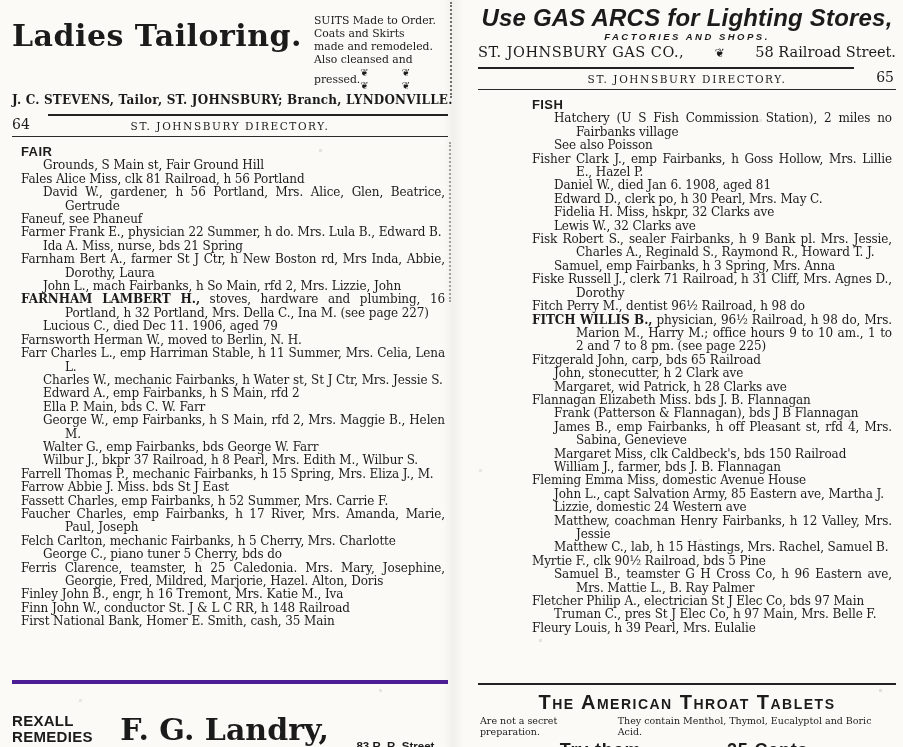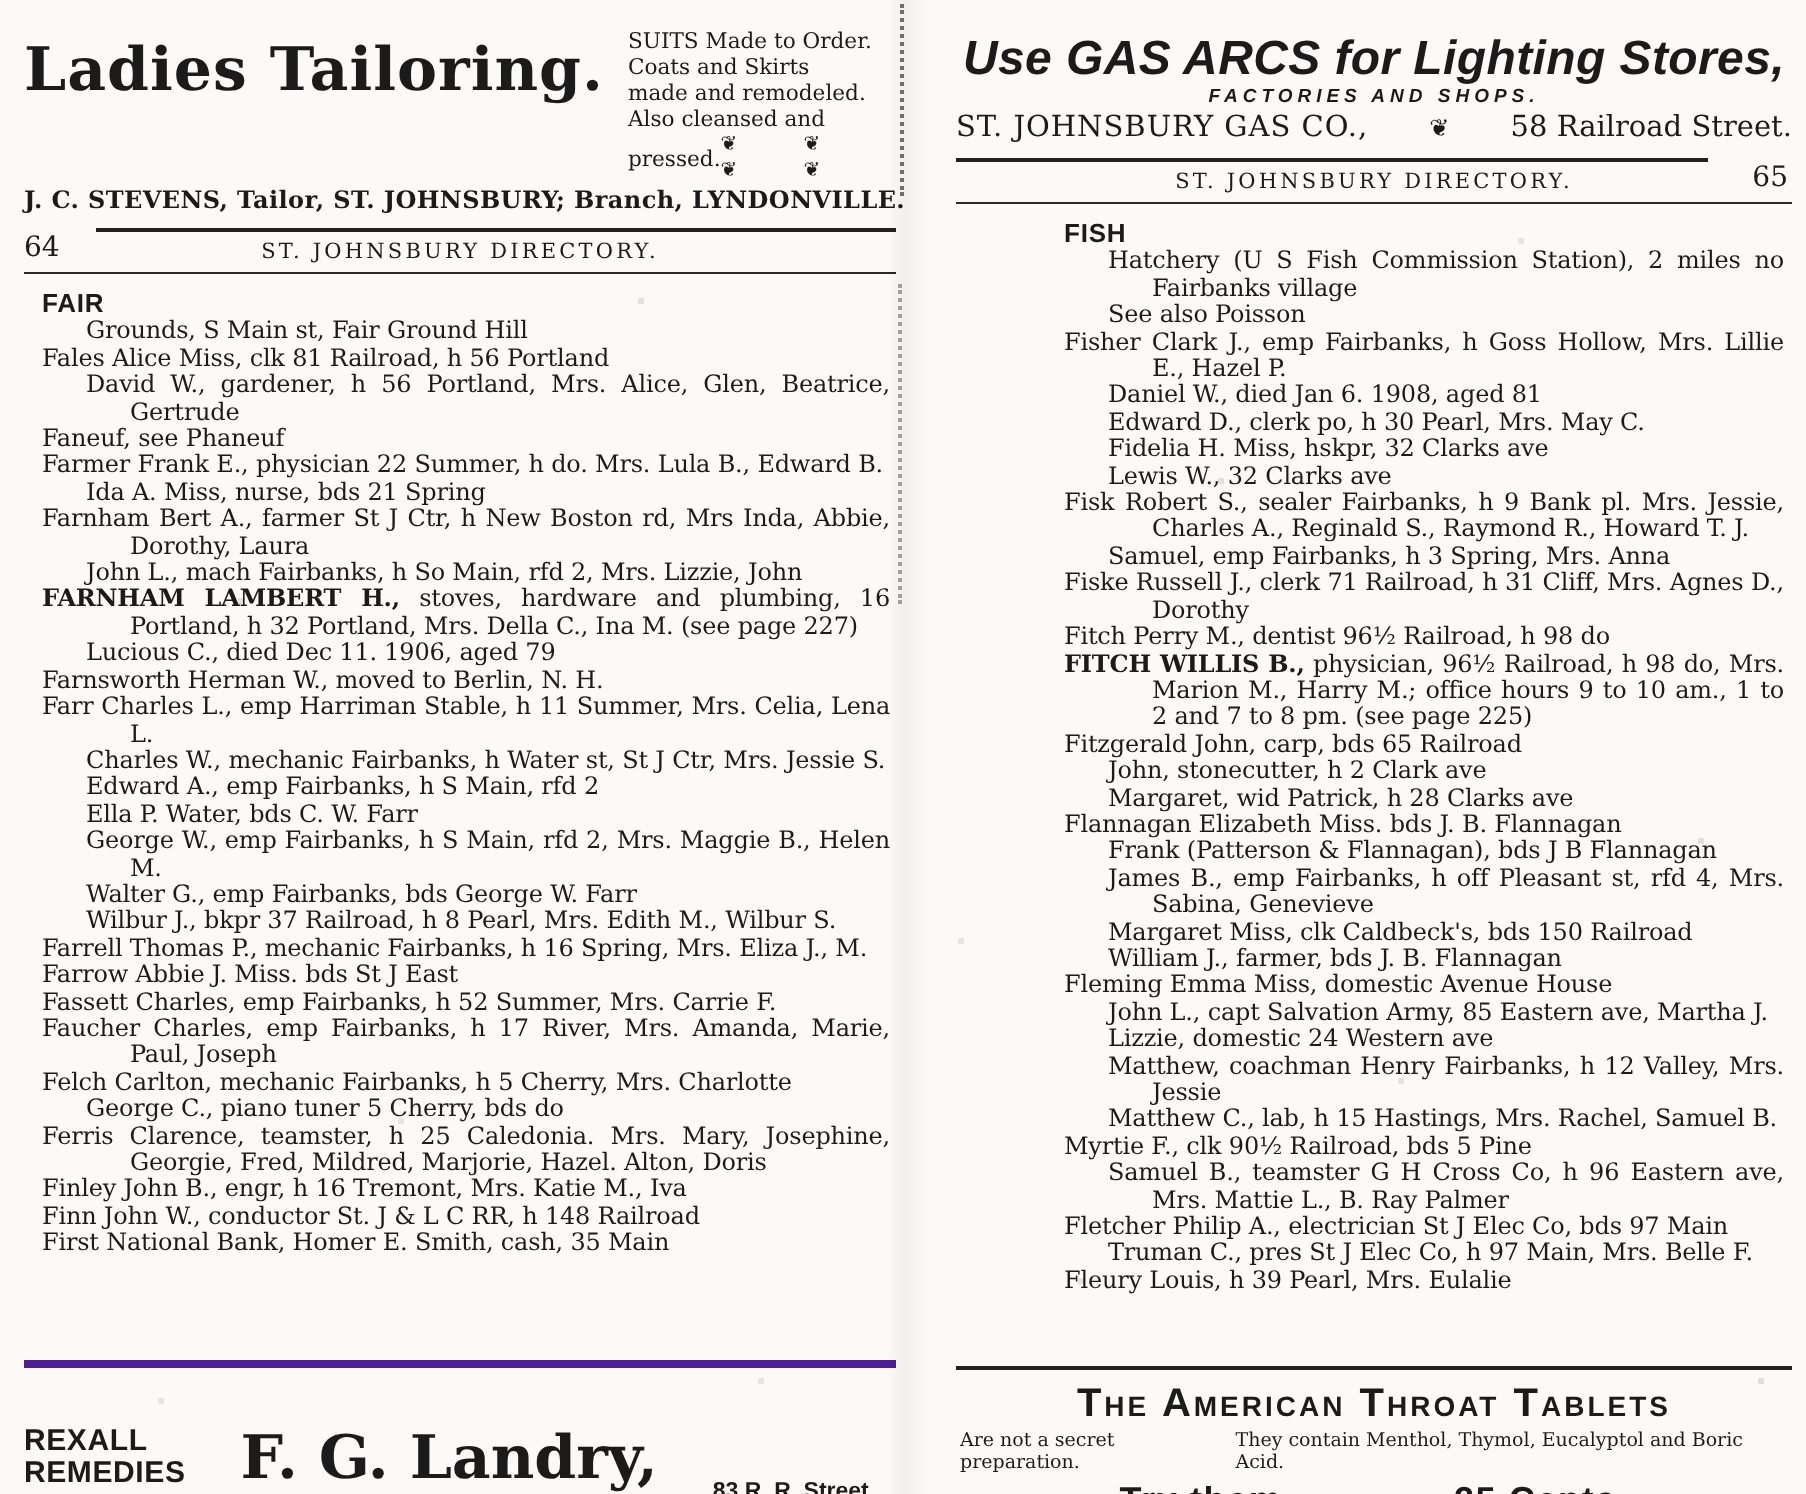--- a/index.html
+++ b/index.html
@@ -28,21 +28,21 @@
   .page-right{left:478px;width:418px;}
   
   .lad{padding-top:12px;}
   .lad-row1{display:grid;grid-template-columns:auto 1fr;column-gap:12px;align-items:start;}
   .lad-title{font-family:"DejaVu Serif",serif;font-weight:bold;font-size:30px;letter-spacing:.5px;padding-top:6px;white-space:nowrap;}
   .lad-tag{font-size:10.8px;line-height:13px;padding-top:2px;}
   .lad-tag-orn{display:flex;justify-content:space-between;align-items:center;}
   .lad-orn{font-size:10px;letter-spacing:0;word-spacing:30px;padding-right:6px;}
   .lad-sig{font-family:"DejaVu Serif",serif;font-weight:bold;font-size:12px;letter-spacing:.2px;white-space:nowrap;margin-top:1px;}
   
-  .rad{padding-top:16px;}
+  .rad{padding-top:4px;}
   .rad-l1{font-family:"Liberation Sans",sans-serif;font-weight:bold;font-style:italic;font-size:24px;text-align:center;letter-spacing:.2px;white-space:nowrap;}
   .rad-l2{font-family:"Liberation Sans",sans-serif;font-weight:bold;font-style:italic;font-size:9.5px;letter-spacing:2.5px;text-align:center;margin-top:-1px;}
   .rad-l3{display:flex;justify-content:space-between;align-items:baseline;font-size:14.5px;margin-top:2px;}
   .rad-co{letter-spacing:.5px;}
   .rad-orn{font-size:12px;}
   
   .rh{position:relative;margin-top:7px;height:22px;border-bottom:1px solid #2a2a2a;}
   .rh-rule{position:absolute;top:0;height:0;border-top:2px solid #222;}
   .page-left .rh-rule{left:36px;right:0;}
   .page-right .rh-rule{left:0;right:42px;}
@@ -107,25 +107,25 @@
         <p class="entry i0">Farmer Frank E., physician 22 Summer, h do. Mrs. Lula B., Edward B.</p>
         <p class="entry i1">Ida A. Miss, nurse, bds 21 Spring</p>
         <p class="entry i0">Farnham Bert A., farmer St J Ctr, h New Boston rd, Mrs Inda, Abbie, Dorothy, Laura</p>
         <p class="entry i1">John L., mach Fairbanks, h So Main, rfd 2, Mrs. Lizzie, John</p>
         <p class="entry i0"><b>FARNHAM LAMBERT H.,</b> stoves, hardware and plumbing, 16 Portland, h 32 Portland, Mrs. Della C., Ina M. (see page 227)</p>
         <p class="entry i1">Lucious C., died Dec 11. 1906, aged 79</p>
         <p class="entry i0">Farnsworth Herman W., moved to Berlin, N. H.</p>
         <p class="entry i0">Farr Charles L., emp Harriman Stable, h 11 Summer, Mrs. Celia, Lena L.</p>
         <p class="entry i1">Charles W., mechanic Fairbanks, h Water st, St J Ctr, Mrs. Jessie S.</p>
         <p class="entry i1">Edward A., emp Fairbanks, h S Main, rfd 2</p>
-        <p class="entry i1">Ella P. Water, bds C. W. Farr</p>
+        <p class="entry i1">Ella P. Main, bds C. W. Farr</p>
         <p class="entry i1">George W., emp Fairbanks, h S Main, rfd 2, Mrs. Maggie B., Helen M.</p>
         <p class="entry i1">Walter G., emp Fairbanks, bds George W. Farr</p>
         <p class="entry i1">Wilbur J., bkpr 37 Railroad, h 8 Pearl, Mrs. Edith M., Wilbur S.</p>
-        <p class="entry i0">Farrell Thomas P., mechanic Fairbanks, h 16 Spring, Mrs. Eliza J., M.</p>
+        <p class="entry i0">Farrell Thomas P., mechanic Fairbanks, h 15 Spring, Mrs. Eliza J., M.</p>
         <p class="entry i0">Farrow Abbie J. Miss. bds St J East</p>
         <p class="entry i0">Fassett Charles, emp Fairbanks, h 52 Summer, Mrs. Carrie F.</p>
         <p class="entry i0">Faucher Charles, emp Fairbanks, h 17 River, Mrs. Amanda, Marie, Paul, Joseph</p>
         <p class="entry i0">Felch Carlton, mechanic Fairbanks, h 5 Cherry, Mrs. Charlotte</p>
         <p class="entry i1">George C., piano tuner 5 Cherry, bds do</p>
         <p class="entry i0">Ferris Clarence, teamster, h 25 Caledonia. Mrs. Mary, Josephine, Georgie, Fred, Mildred, Marjorie, Hazel. Alton, Doris</p>
         <p class="entry i0">Finley John B., engr, h 16 Tremont, Mrs. Katie M., Iva</p>
         <p class="entry i0">Finn John W., conductor St. J &amp; L C RR, h 148 Railroad</p>
         <p class="entry i0">First National Bank, Homer E. Smith, cash, 35 Main</p>
       </div>

